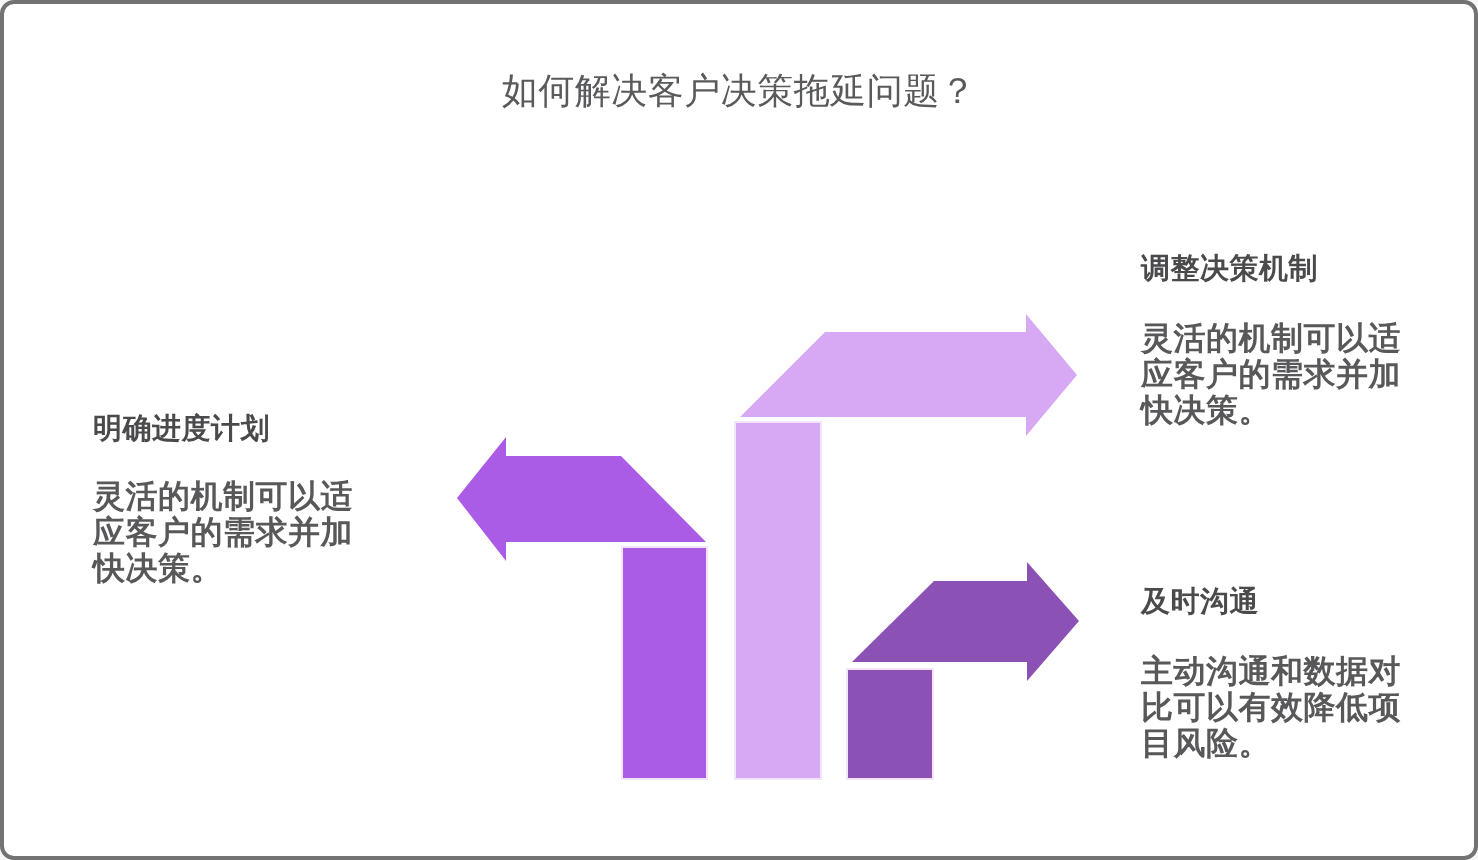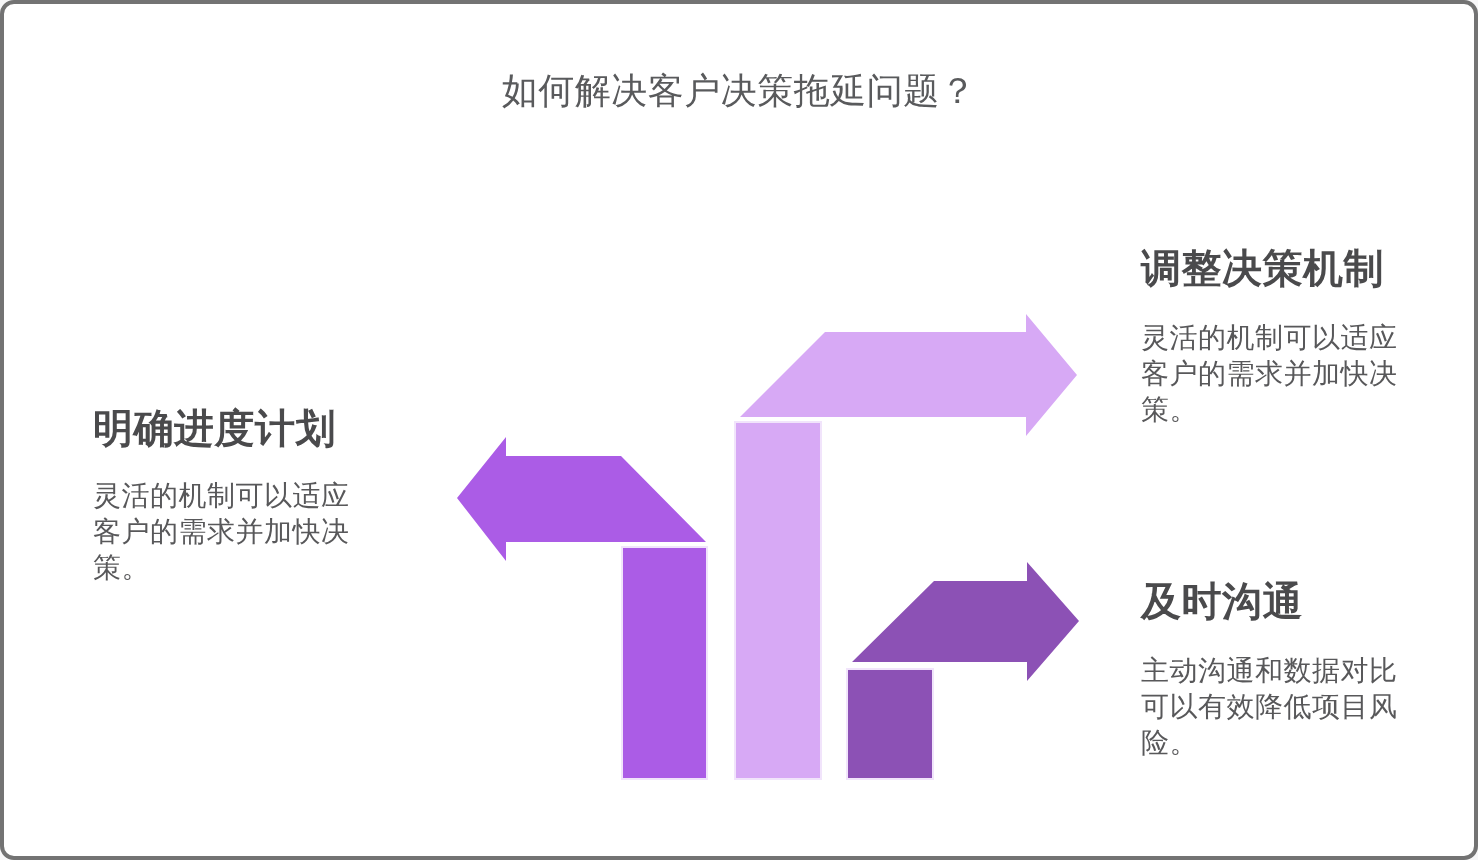--- a/index.html
+++ b/index.html
@@ -27,31 +27,31 @@
     letter-spacing: 0.5px;
   }
   .arrows-svg {
     position: absolute; left: 0; top: 0;
     width: 1478px; height: 860px;
     display: block;
   }
   .bar { stroke: #f1e4fb; stroke-width: 2px; }
   .text-block { position: absolute; }
   .text-block h2 {
-    font-size: 40px;
+    font-size: 29px;
     line-height: 44px;
     font-weight: 700;
     color: #4a4a4c;
     letter-spacing: 0.5px;
   }
   .text-block p {
     margin-top: 28px;
-    font-size: 28px;
+    font-size: 32px;
     line-height: 36px;
-    font-weight: 400;
+    font-weight: 700;
     color: #58585a;
     letter-spacing: 0.5px;
   }
   .block-left {
     right: 1111px; top: 402px; width: 270px;
     text-align: left;
   }
   .block-top-right {
     left: 1137px; top: 242px; width: 264px;
     text-align: left;

